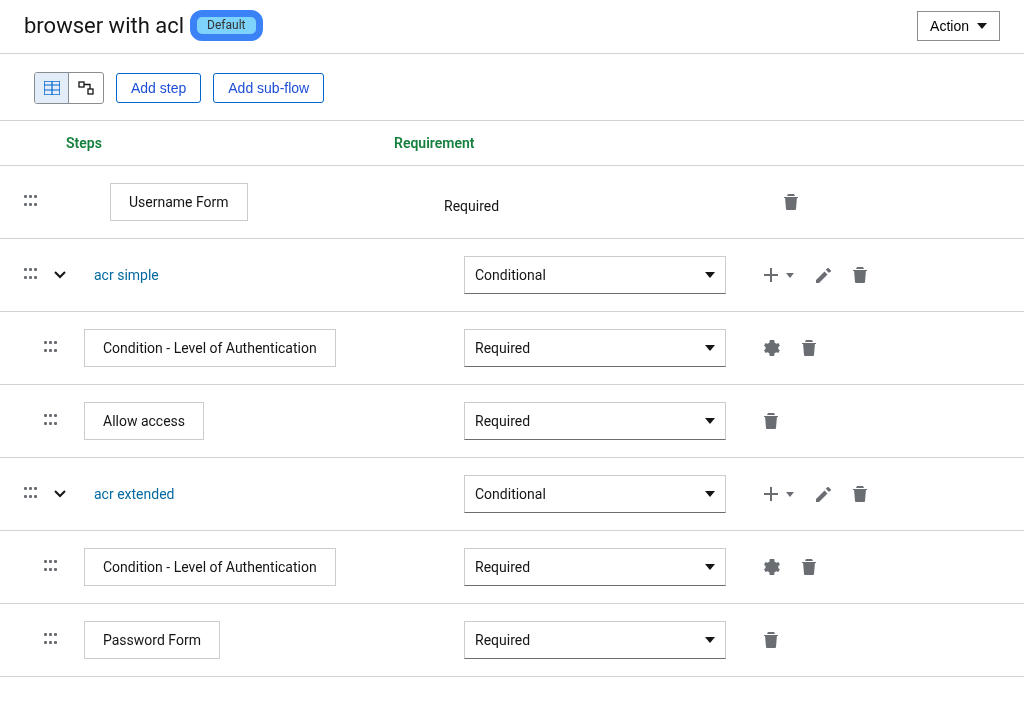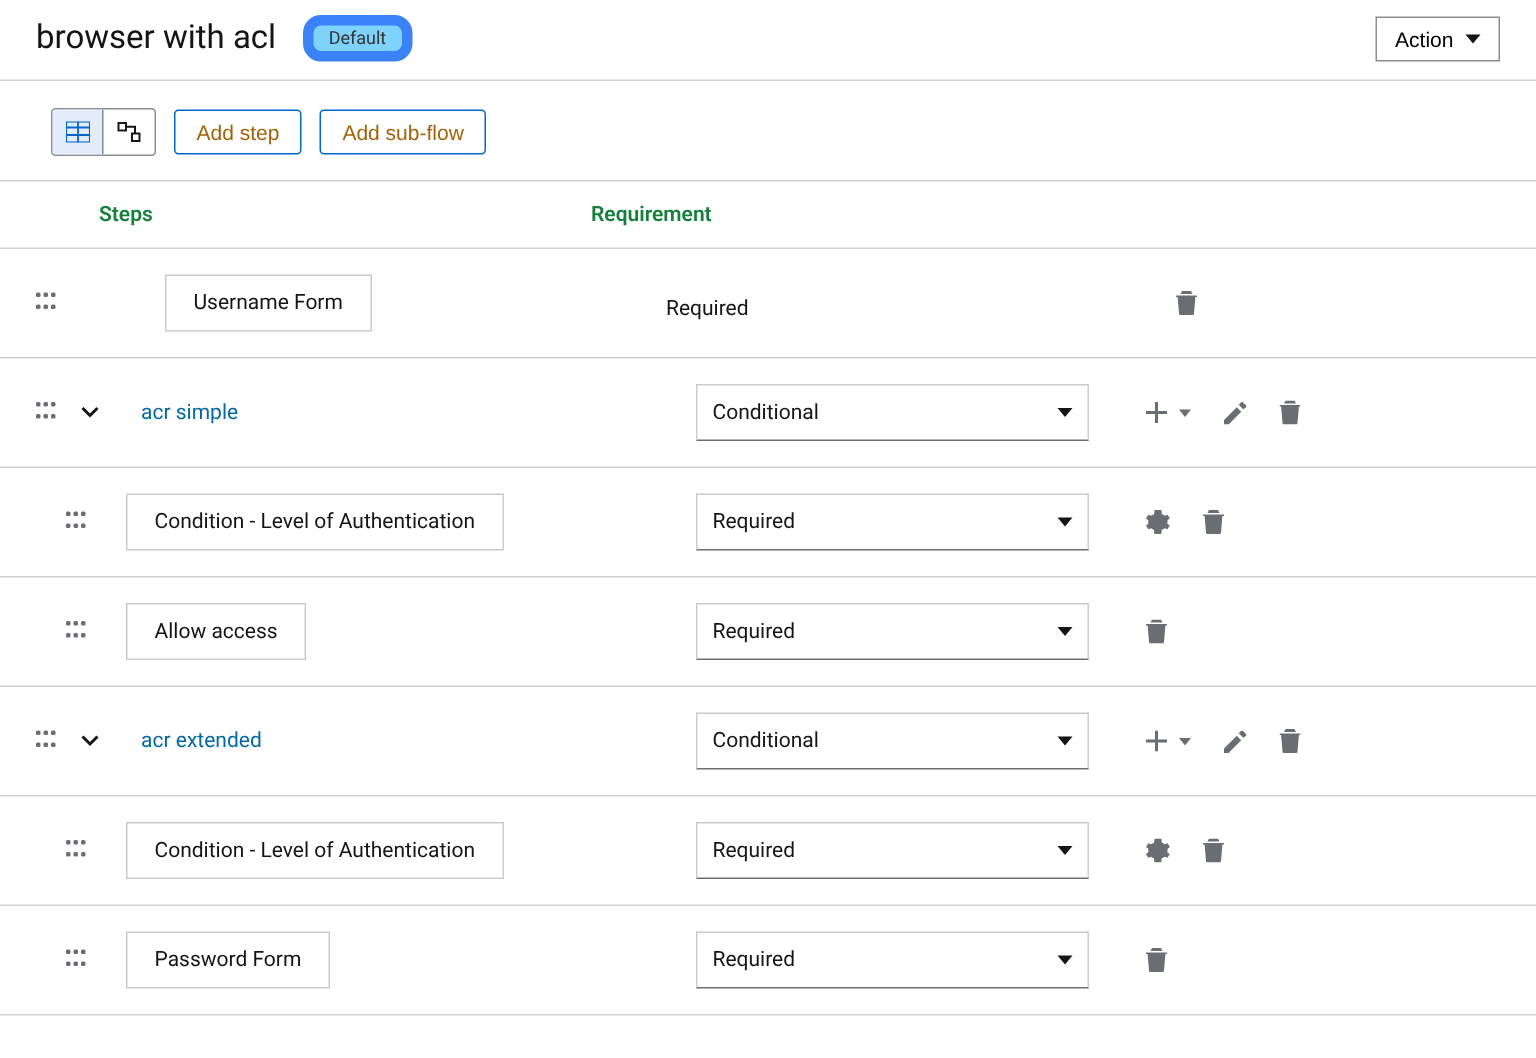--- a/index.html
+++ b/index.html
@@ -11,21 +11,21 @@
     background: #fff;
     font-size: 14px;
   }
   .header {
     display: flex;
     align-items: center;
     justify-content: space-between;
     padding: 10px 24px 12px 24px;
     border-bottom: 1px solid #d2d2d2;
   }
-  .title-wrap { display: flex; align-items: center; gap: 18px; }
+  .title-wrap { display: flex; align-items: center; gap: 6px; }
   .title { font-size: 22px; font-weight: 400; }
   .badge {
     background: #7dd3fc;
     border: 7px solid #3b82f6;
     border-radius: 12px;
     font-size: 12px;
     padding: 1px 10px 2px;
     color: #333;
   }
   .action-btn {
@@ -50,21 +50,21 @@
   .view-toggle .seg {
     width: 34px; height: 30px;
     display: flex; align-items: center; justify-content: center;
     cursor: pointer;
     color: #151515;
   }
   .view-toggle .seg:first-child { border-right: 1px solid #8a8d90; }
   .view-toggle .seg.active { background: #e2edf9; color: #0066cc; }
   .ol-btn {
     border: 1px solid #0066cc;
-    color: #a16207;
+    color: #1d4ed8;
     background: #fff;
     padding: 6px 14px;
     font-size: 14px;
     border-radius: 3px;
     cursor: pointer;
   }
   .table-head {
     display: flex;
     border-top: 1px solid #d2d2d2;
     border-bottom: 1px solid #d2d2d2;

